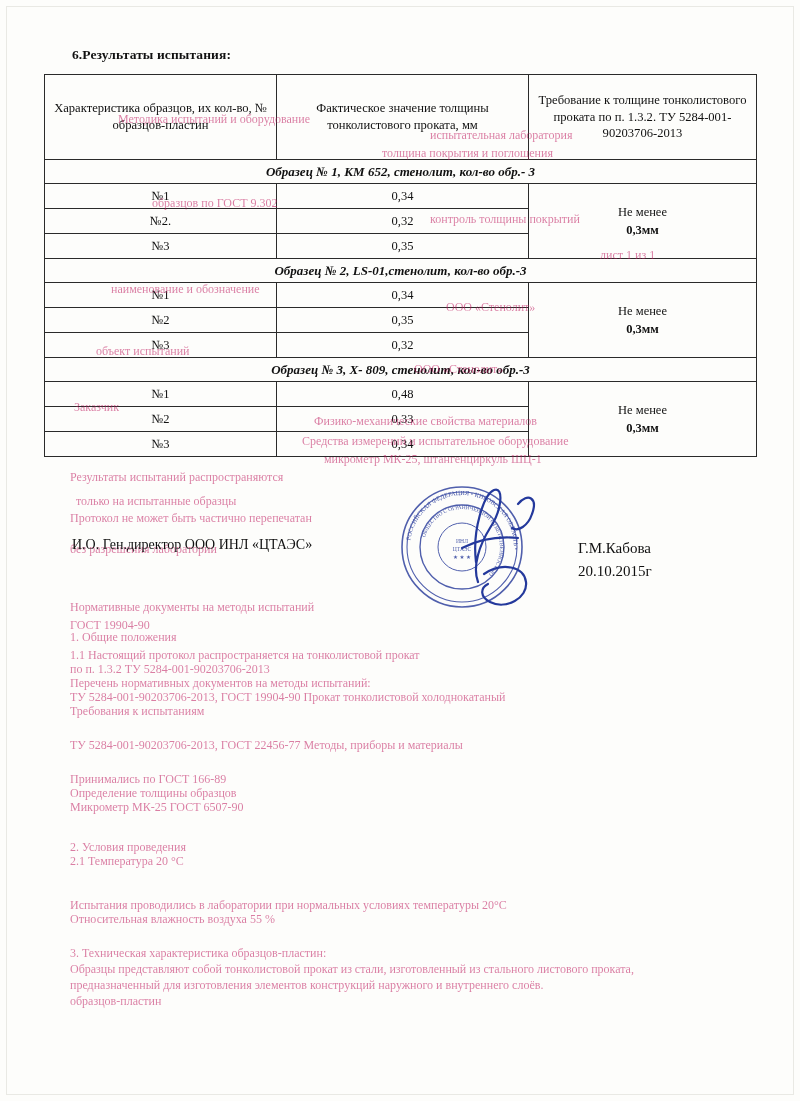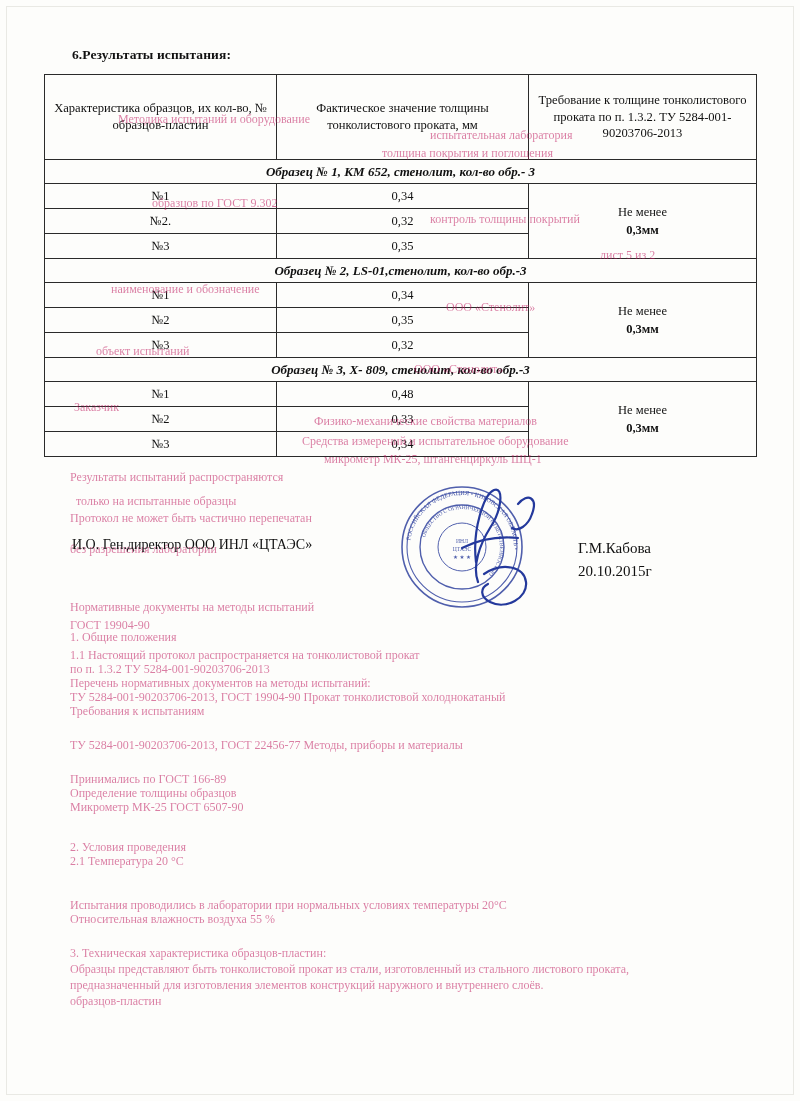--- a/index.html
+++ b/index.html
@@ -219,21 +219,21 @@
       </tr>
     </tbody>
   </table>
 
   <div id="ghost-layer">
       <div class="ghost" style="left: 118px; top: 112px; font-size: 12px;">Методика испытаний и оборудование</div>
       <div class="ghost" style="left: 430px; top: 128px; font-size: 12px;">испытательная лаборатория</div>
       <div class="ghost" style="left: 382px; top: 146px; font-size: 12px;">толщина покрытия и поглощения</div>
       <div class="ghost" style="left: 152px; top: 196px; font-size: 12px;">образцов по ГОСТ 9.302</div>
       <div class="ghost" style="left: 430px; top: 212px; font-size: 12px;">контроль толщины покрытий</div>
-      <div class="ghost" style="left: 600px; top: 248px; font-size: 12px;">лист 5 из 2</div>
+      <div class="ghost" style="left: 600px; top: 248px; font-size: 12px;">лист 1 из 1</div>
       <div class="ghost" style="left: 111px; top: 282px; font-size: 12px;">наименование и обозначение</div>
       <div class="ghost" style="left: 446px; top: 300px; font-size: 12px;">ООО «Стенолит»</div>
       <div class="ghost" style="left: 96px; top: 344px; font-size: 12px;">объект испытаний</div>
       <div class="ghost" style="left: 414px; top: 362px; font-size: 12px;">ООО «Стенолит»</div>
       <div class="ghost" style="left: 74px; top: 400px; font-size: 12px;">Заказчик</div>
       <div class="ghost" style="left: 314px; top: 414px; font-size: 12px;">Физико-механические свойства материалов</div>
       <div class="ghost" style="left: 302px; top: 434px; font-size: 12px;">Средства измерений и испытательное оборудование</div>
       <div class="ghost" style="left: 324px; top: 452px; font-size: 12px;">микрометр МК-25, штангенциркуль ШЦ-1</div>
       <div class="ghost" style="left: 70px; top: 470px; font-size: 12px;">Результаты испытаний распространяются</div>
       <div class="ghost" style="left: 76px; top: 494px; font-size: 12px;">только на испытанные образцы</div>
@@ -249,21 +249,21 @@
       <div class="ghost" style="left: 70px; top: 704px; font-size: 12px;">Требования к испытаниям</div>
       <div class="ghost" style="left: 70px; top: 738px; font-size: 12px;">ТУ 5284-001-90203706-2013, ГОСТ 22456-77 Методы, приборы и материалы</div>
       <div class="ghost" style="left: 70px; top: 772px; font-size: 12px;">Принимались по  ГОСТ 166-89</div>
       <div class="ghost" style="left: 70px; top: 786px; font-size: 12px;">Определение толщины образцов</div>
       <div class="ghost" style="left: 70px; top: 800px; font-size: 12px;">Микрометр МК-25 ГОСТ 6507-90</div>
       <div class="ghost" style="left: 70px; top: 840px; font-size: 12px;">2. Условия проведения</div>
       <div class="ghost" style="left: 70px; top: 854px; font-size: 12px;">2.1 Температура 20 °С</div>
       <div class="ghost" style="left: 70px; top: 898px; font-size: 12px;">Испытания проводились в лаборатории при нормальных условиях температуры 20°С</div>
       <div class="ghost" style="left: 70px; top: 912px; font-size: 12px;">Относительная влажность воздуха 55 %</div>
       <div class="ghost" style="left: 70px; top: 946px; font-size: 12px;">3. Техническая характеристика образцов-пластин:</div>
-      <div class="ghost" style="left: 70px; top: 962px; font-size: 12px;">Образцы представляют быть тонколистовой прокат из стали, изготовленный из стального листового проката,</div>
+      <div class="ghost" style="left: 70px; top: 962px; font-size: 12px;">Образцы представляют собой тонколистовой прокат из стали, изготовленный из стального листового проката,</div>
       <div class="ghost" style="left: 70px; top: 978px; font-size: 12px;">предназначенный для изготовления элементов конструкций наружного и внутреннего слоёв.</div>
       <div class="ghost" style="left: 70px; top: 994px; font-size: 12px;">образцов-пластин</div>
     </div>
 
   <div class="sign-left">И.О. Ген.директор  ООО ИНЛ «ЦТАЭС»</div>
   <div class="sign-right">
     <div>Г.М.Кабова</div>
     <div>20.10.2015г</div>
   </div>
 

